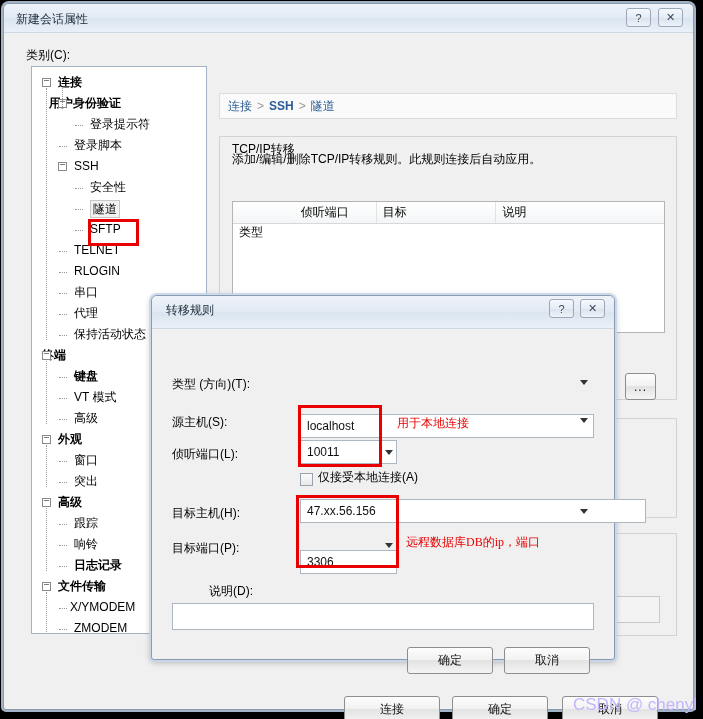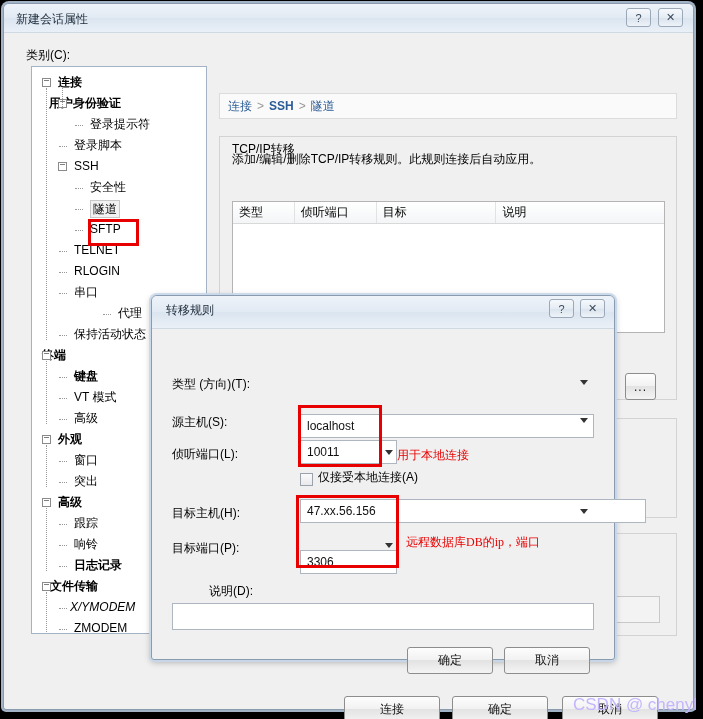--- a/index.html
+++ b/index.html
@@ -324,21 +324,21 @@
               <span class="lbl">TELNET</span>
             </div>
             <div class="tnode" style="padding-left: 42px;">
               <span class="dash" style="left: 27px; top: 11px;"></span>
               <span class="lbl">RLOGIN</span>
             </div>
             <div class="tnode" style="padding-left: 42px;">
               <span class="dash" style="left: 27px; top: 11px;"></span>
               <span class="lbl">串口</span>
             </div>
-            <div class="tnode" style="padding-left: 42px; margin-left: 44px;">
+            <div class="tnode" style="padding-left: 42px;">
               <span class="dash" style="left: 27px; top: 11px;"></span>
               <span class="lbl">代理</span>
             </div>
             <div class="tnode" style="padding-left: 42px;">
               <span class="dash" style="left: 27px; top: 11px;"></span>
               <span class="lbl">保持活动状态</span>
             </div>
             <div class="tnode bold" style="padding-left: 10px;">
               <span class="expander" style="left: 10px; top: 6px;"></span>
               <span class="lbl">终端</span>
@@ -376,25 +376,25 @@
               <span class="lbl">跟踪</span>
             </div>
             <div class="tnode" style="padding-left: 42px;">
               <span class="dash" style="left: 27px; top: 11px;"></span>
               <span class="lbl">响铃</span>
             </div>
             <div class="tnode bold" style="padding-left: 42px;">
               <span class="dash" style="left: 27px; top: 11px;"></span>
               <span class="lbl">日志记录</span>
             </div>
-            <div class="tnode bold" style="padding-left: 18px;">
+            <div class="tnode bold" style="padding-left: 26px;">
               <span class="expander" style="left: 10px; top: 6px;"></span>
               <span class="lbl">文件传输</span>
             </div>
-            <div class="tnode" style="padding-left: 38px; font-style: italic;">
+            <div class="tnode" style="padding-left: 38px;">
               <span class="dash" style="left: 27px; top: 11px;"></span>
               <span class="lbl">X/YMODEM</span>
             </div>
             <div class="tnode" style="padding-left: 42px;">
               <span class="dash" style="left: 27px; top: 11px;"></span>
               <span class="lbl">ZMODEM</span>
             </div>
             <div class="dots" style="left: 14px; top: 21px; height: 252px;"></div>
             <div class="dots" style="left: 30px; top: 21px; height: 21px;"></div>
             <div class="dots" style="left: 14px; top: 294px; height: 63px;"></div>
@@ -413,21 +413,21 @@
         <span class="crumb">隧道</span>
       </div>
 
       <div class="group" id="grp-tcpip">
         <div class="legend">TCP/IP转移</div>
       </div>
       <div class="desc">添加/编辑/删除TCP/IP转移规则。此规则连接后自动应用。</div>
 
       <div class="table">
         <div class="thead" id="table-head">
-            <div class="th" style="width: 62px;">类型</div>
+            <div class="th" style="width: 62px; margin-top: 20px;">类型</div>
             <div class="th" style="width: 82px;">侦听端口</div>
             <div class="th" style="width: 120px;">目标</div>
             <div class="th" style="width: 168px;">说明</div>
           </div>
       </div>
 
       <div class="btn dotbtn">...</div>
 
       <div class="group" id="grp-2"></div>
       <div class="group" id="grp-3"></div>
@@ -453,21 +453,21 @@
 
       <div class="flabel" style="left:20px; top:85px;">源主机(S):</div>
       <div class="textbox" style="left:148px; top:85px; width:294px;">localhost</div>
       <div class="arrow" style="left:428px; top:91px;"></div>
 
       <div class="flabel" style="left:20px; top:117px;">侦听端口(L):</div>
       <div class="combo" style="left:148px; top:111px; width:97px;">10011</div>
       <div class="arrow" style="left:233px; top:123px;"></div>
 
       <div class="redbox" style="left:146px; top:76px; width:84px; height:62px;"></div>
-      <div class="annot" style="left:245px; top:86px;margin-top:32px;">用于本地连接</div>
+      <div class="annot" style="left:245px; top:86px;">用于本地连接</div>
 
       <div class="checkbox-row" style="left:148px; top:140px;">
         <span class="cbox"></span>
         <span>仅接受本地连接(A)</span>
       </div>
 
       <div class="flabel" style="left:20px; top:176px;">目标主机(H):</div>
       <div class="textbox" style="left:148px; top:170px; width:346px;">47.xx.56.156</div>
       <div class="arrow" style="left:428px; top:182px;"></div>
 

